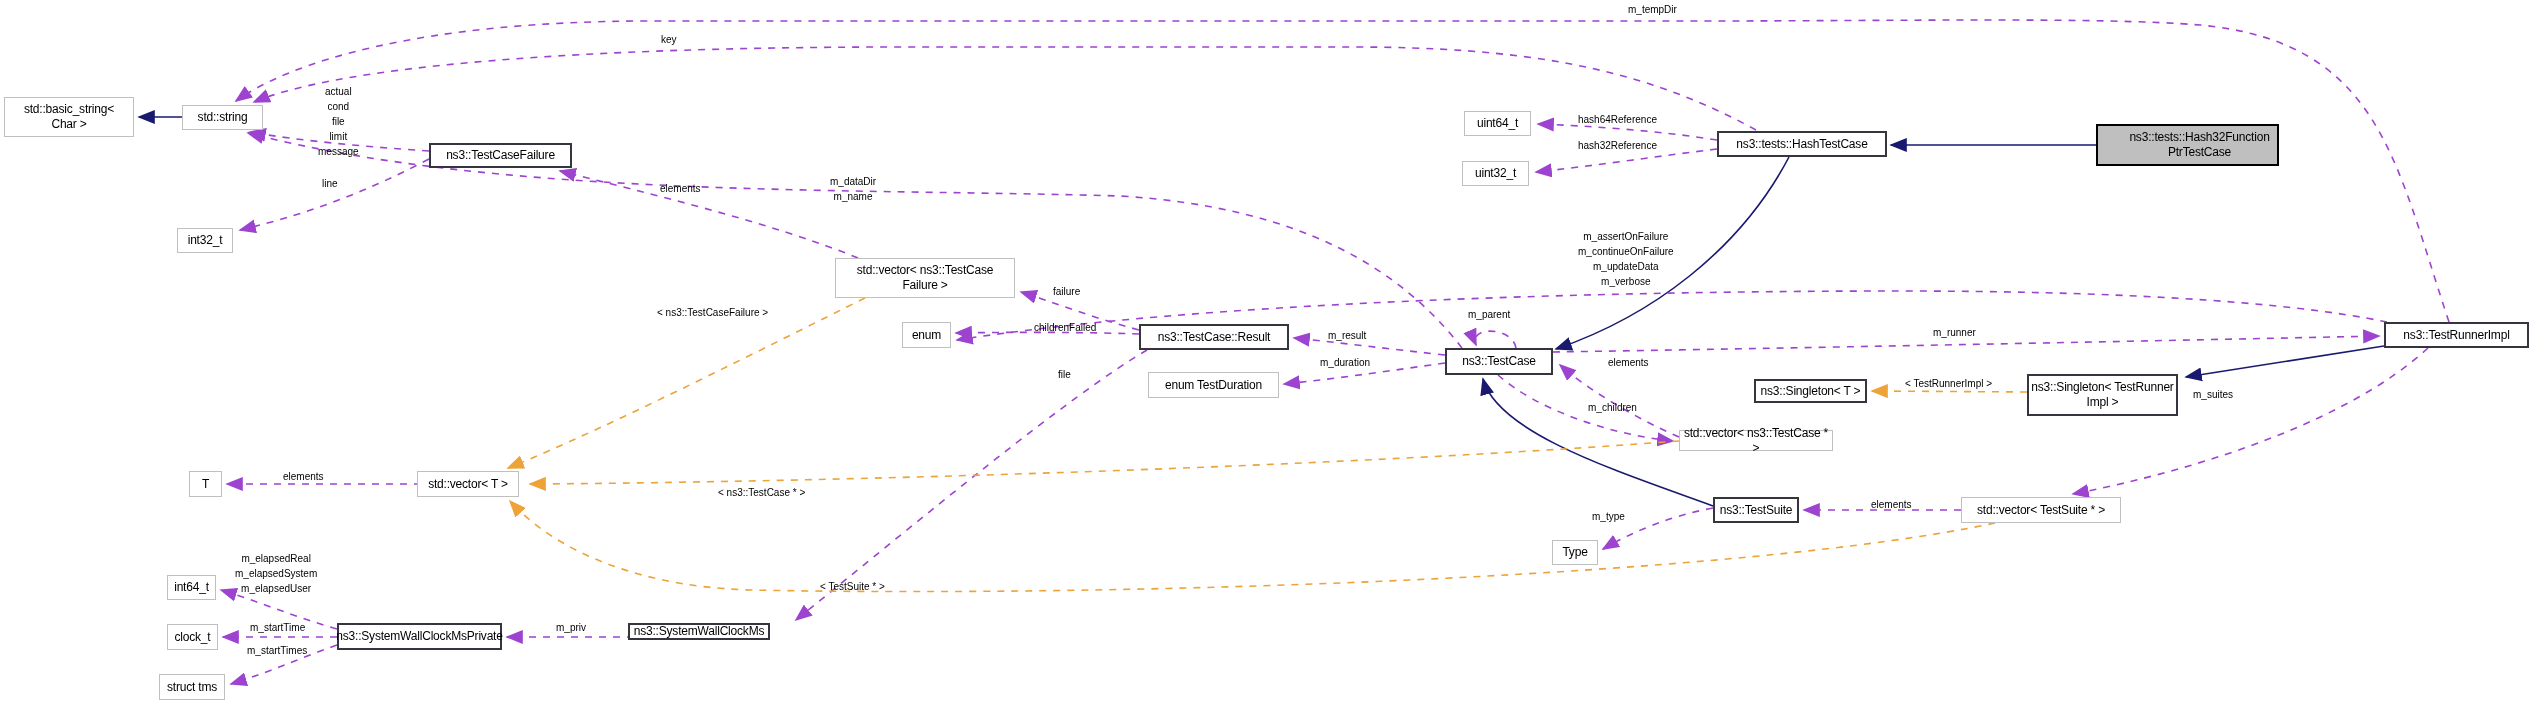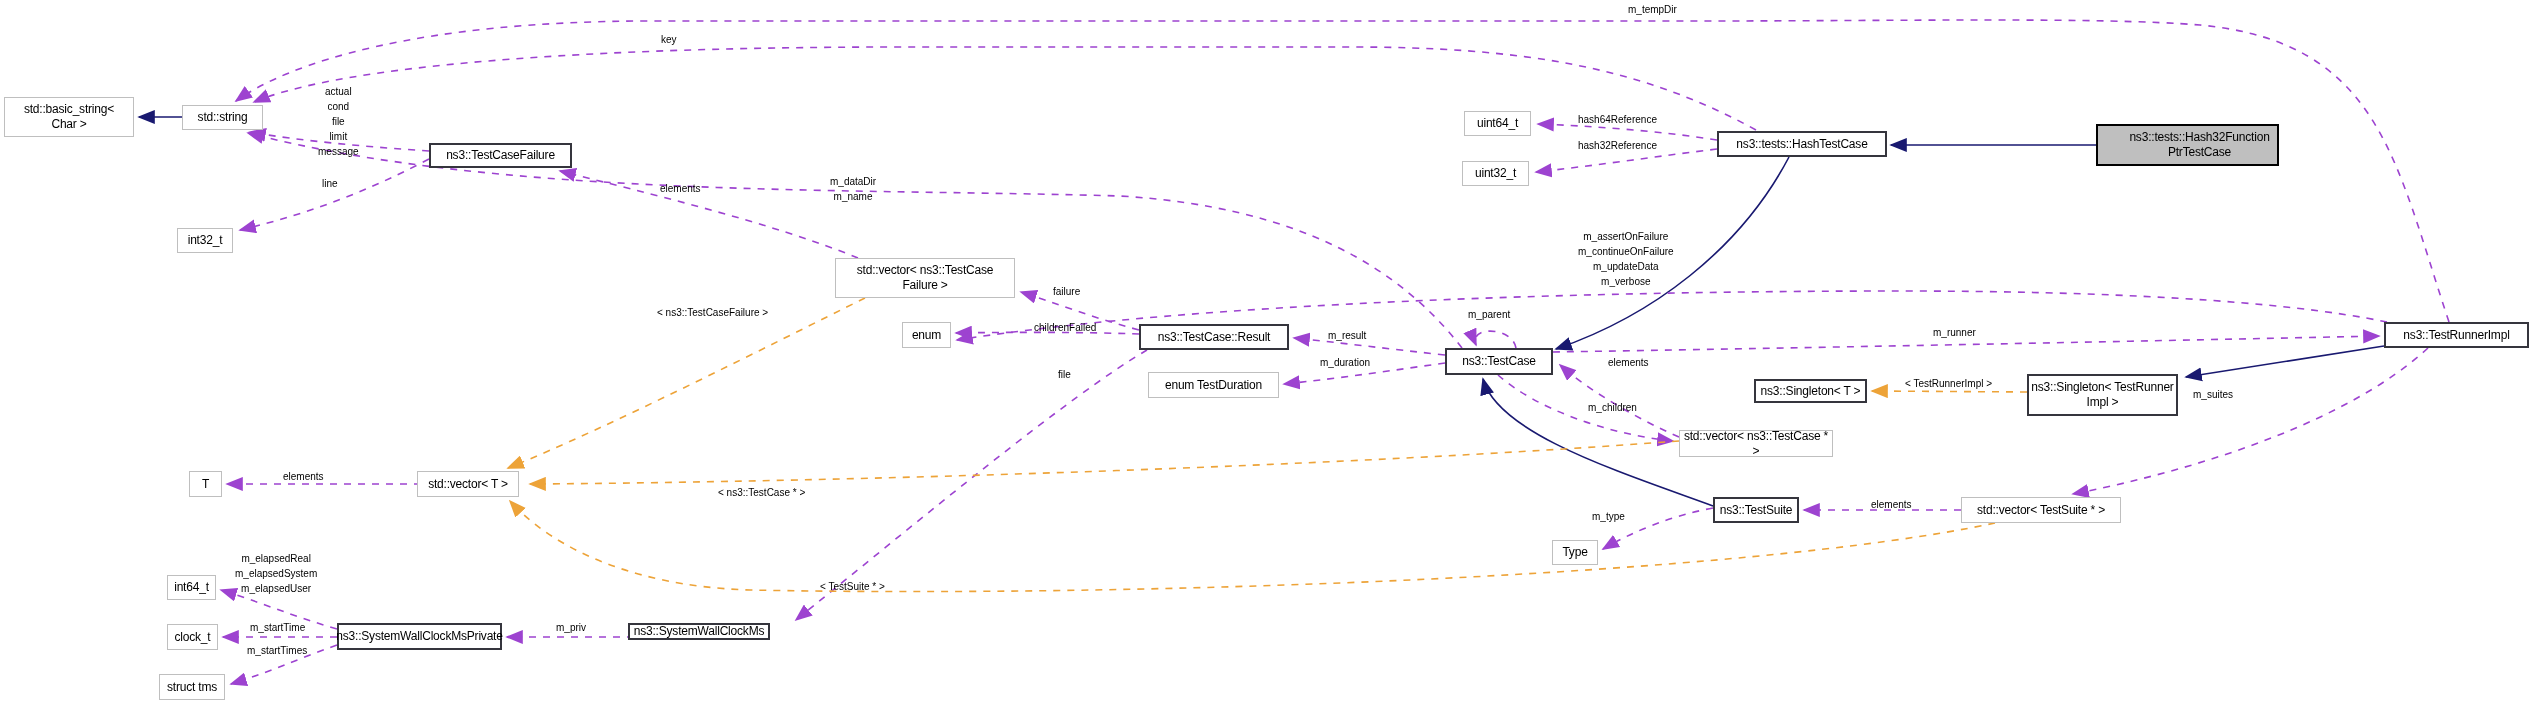--- a/index.html
+++ b/index.html
@@ -90,21 +90,21 @@
   <div class="node bold" style="left:1445px;top:348px;width:108px;height:27px">ns3::TestCase</div>
   <div class="node" style="left:1464px;top:111px;width:67px;height:25px">uint64_t</div>
   <div class="node" style="left:1462px;top:161px;width:67px;height:25px">uint32_t</div>
   <div class="node bold" style="left:1717px;top:131px;width:170px;height:26px">ns3::tests::HashTestCase</div>
   <div class="node main" style="left:2096px;top:124px;width:183px;height:42px">ns3::tests::Hash32Function
 PtrTestCase</div>
   <div class="node bold" style="left:2384px;top:322px;width:145px;height:26px">ns3::TestRunnerImpl</div>
   <div class="node bold" style="left:1754px;top:379px;width:113px;height:24px">ns3::Singleton&lt; T &gt;</div>
   <div class="node bold" style="left:2027px;top:374px;width:151px;height:42px">ns3::Singleton&lt; TestRunner
 Impl &gt;</div>
-  <div class="node" style="left:1679px;top:430px;width:154px;height:27px">std::vector&lt; ns3::TestCase * &gt;</div>
+  <div class="node" style="left:1679px;top:430px;width:154px;height:21px">std::vector&lt; ns3::TestCase * &gt;</div>
   <div class="node bold" style="left:1713px;top:497px;width:86px;height:26px">ns3::TestSuite</div>
   <div class="node" style="left:1552px;top:540px;width:46px;height:25px">Type</div>
   <div class="node" style="left:1961px;top:497px;width:160px;height:26px">std::vector&lt; TestSuite * &gt;</div>
   <div class="node" style="left:189px;top:471px;width:33px;height:26px">T</div>
   <div class="node" style="left:417px;top:471px;width:102px;height:26px">std::vector&lt; T &gt;</div>
   <div class="node" style="left:167px;top:575px;width:49px;height:25px">int64_t</div>
   <div class="node" style="left:167px;top:624px;width:51px;height:26px">clock_t</div>
   <div class="node" style="left:159px;top:674px;width:66px;height:26px">struct tms</div>
   <div class="node bold" style="left:337px;top:623px;width:165px;height:27px">ns3::SystemWallClockMsPrivate</div>
   <div class="node bold" style="left:628px;top:623px;width:142px;height:17px">ns3::SystemWallClockMs</div>

